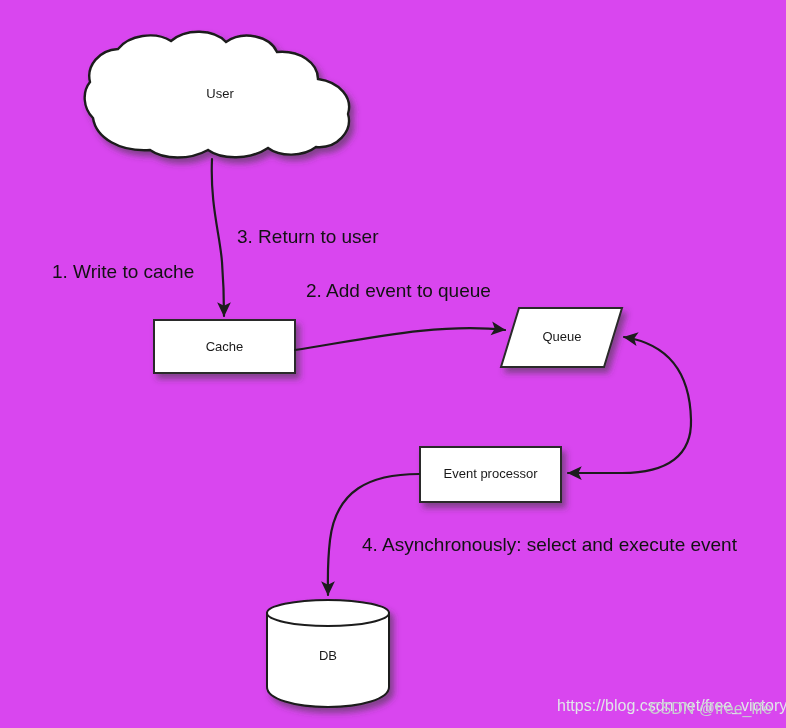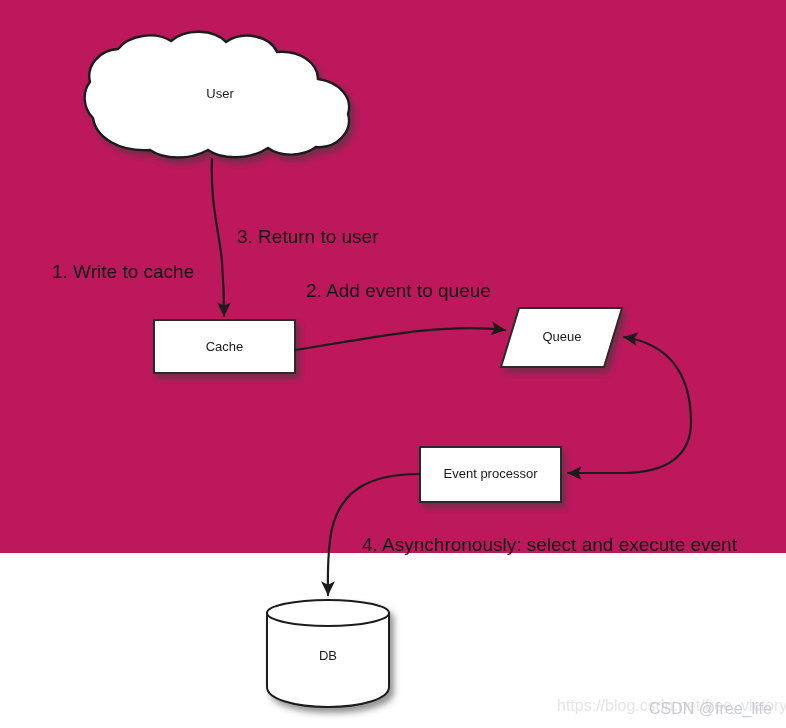--- a/index.html
+++ b/index.html
@@ -10,22 +10,22 @@
   }
   body {
     font-family: "Liberation Sans", sans-serif;
     width: 786px;
     height: 728px;
     overflow: hidden;
   }
   #diagram-canvas {
     position: relative;
     width: 786px;
-    height: 553px;
-    background: #be185d;
+    height: 728px;
+    background: #d946ef;
   }
   #diagram-svg {
     position: absolute;
     top: 0;
     left: 0;
     width: 786px;
     height: 728px;
   }
   .node-label {
     font-family: "Liberation Sans", sans-serif;

